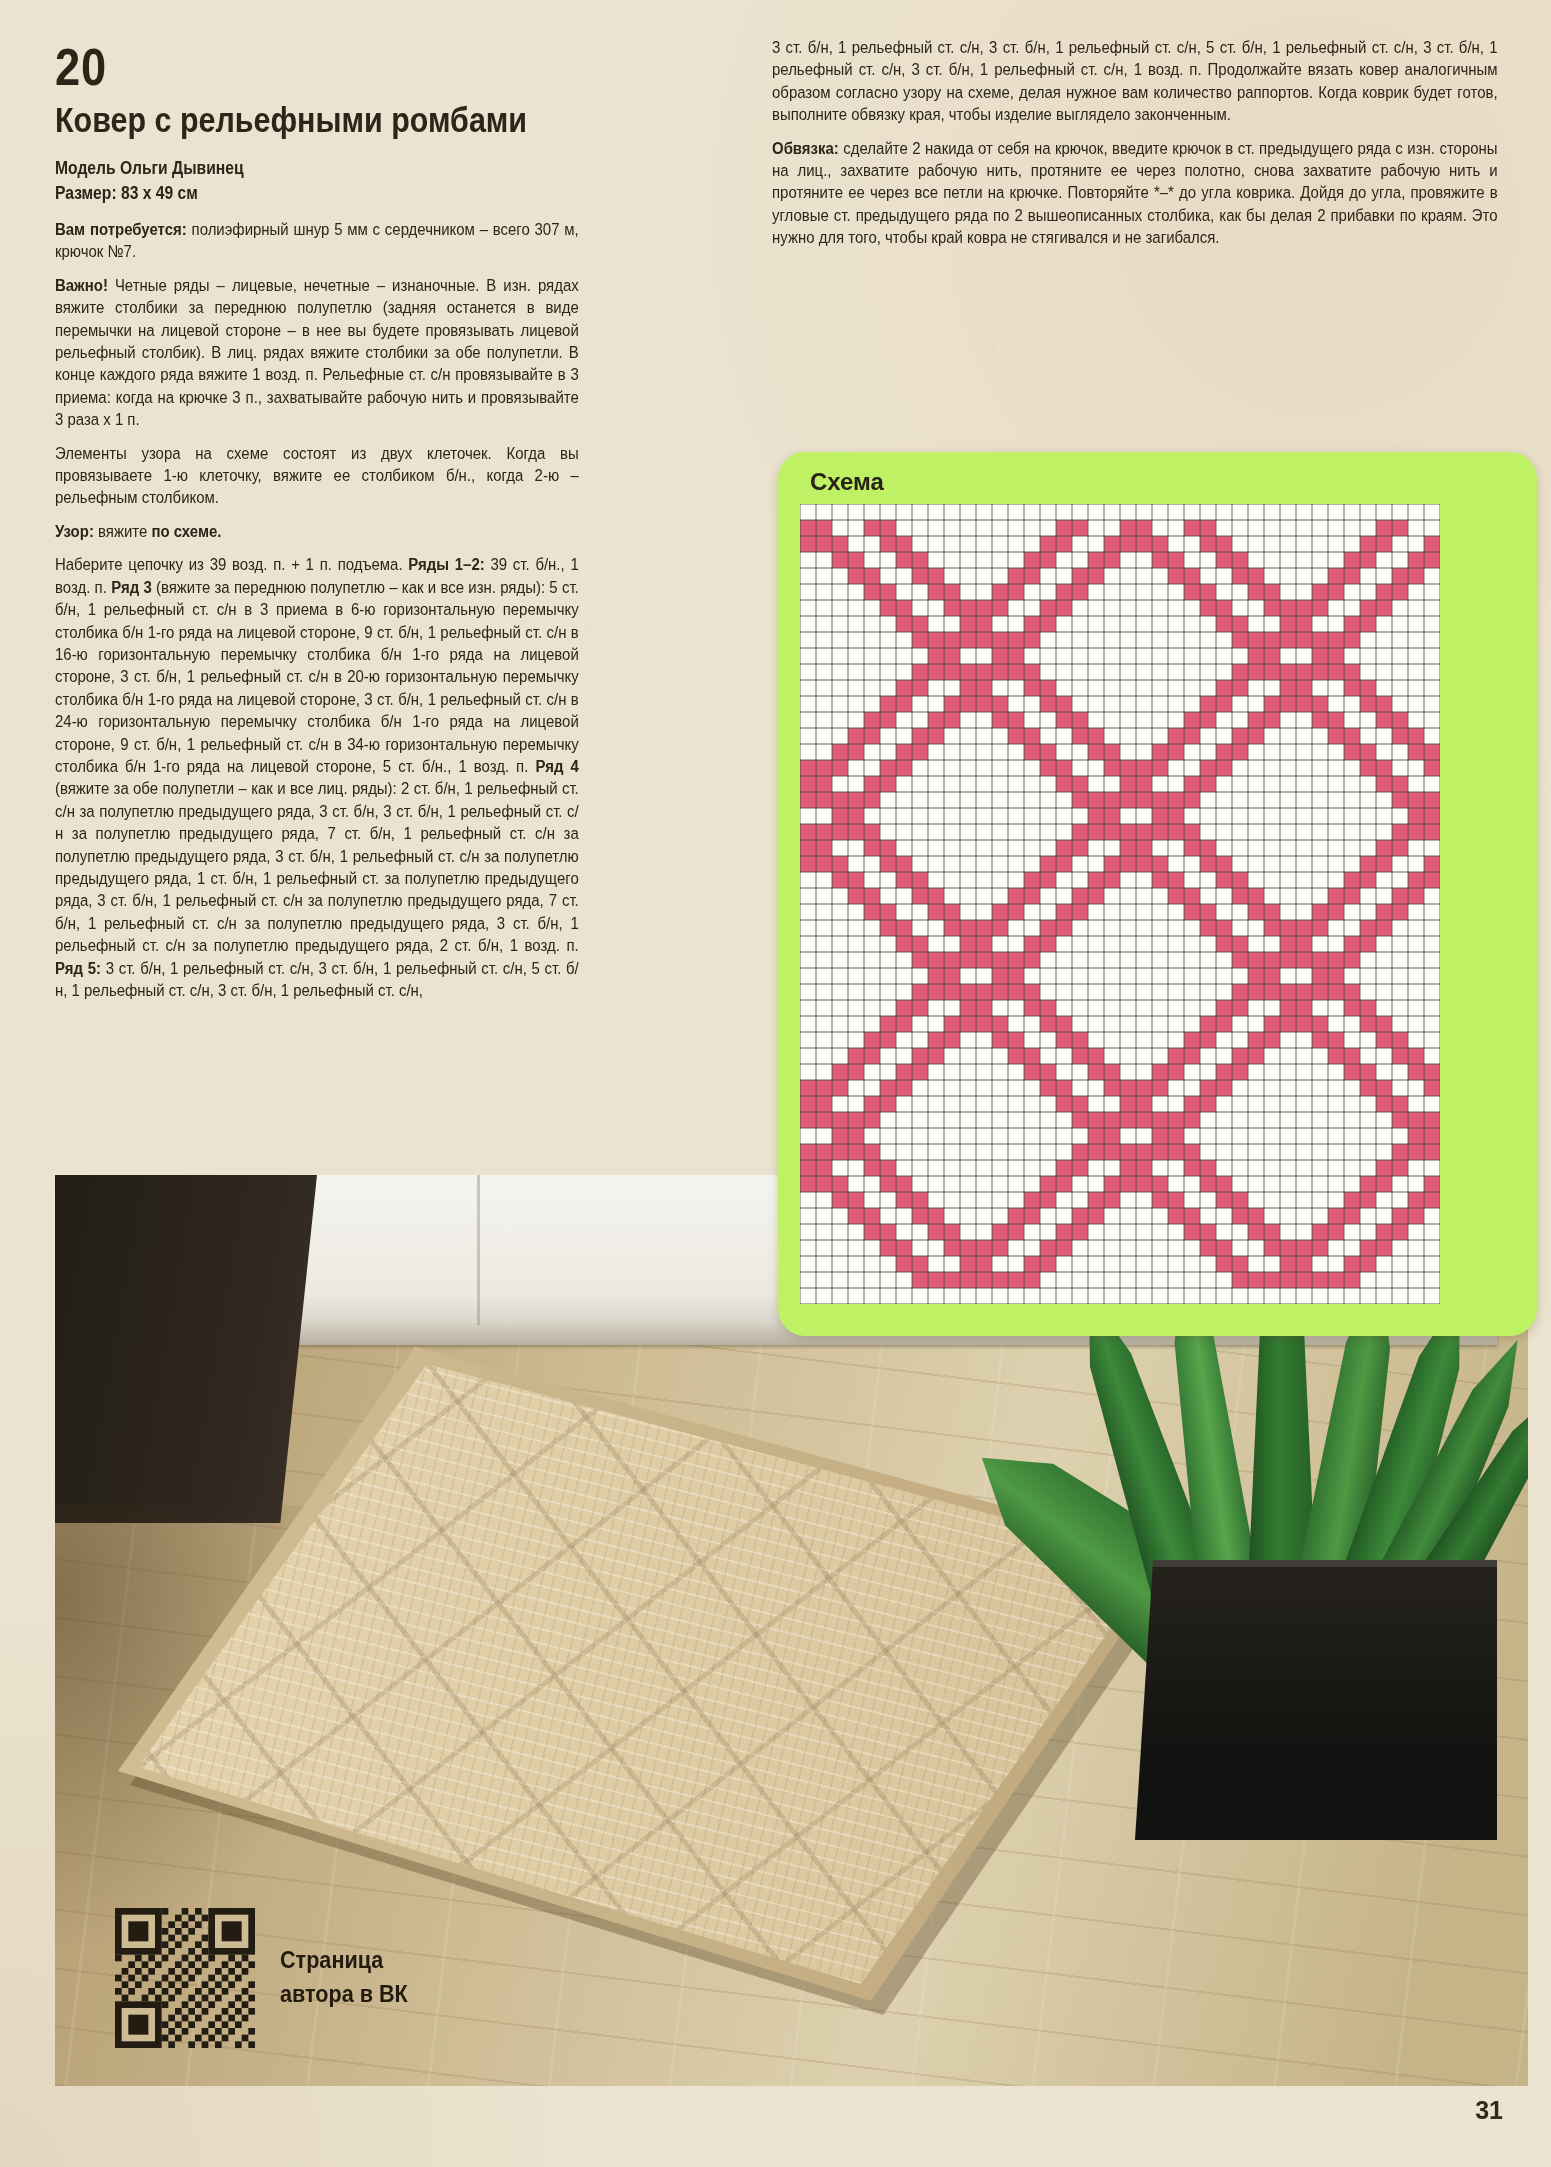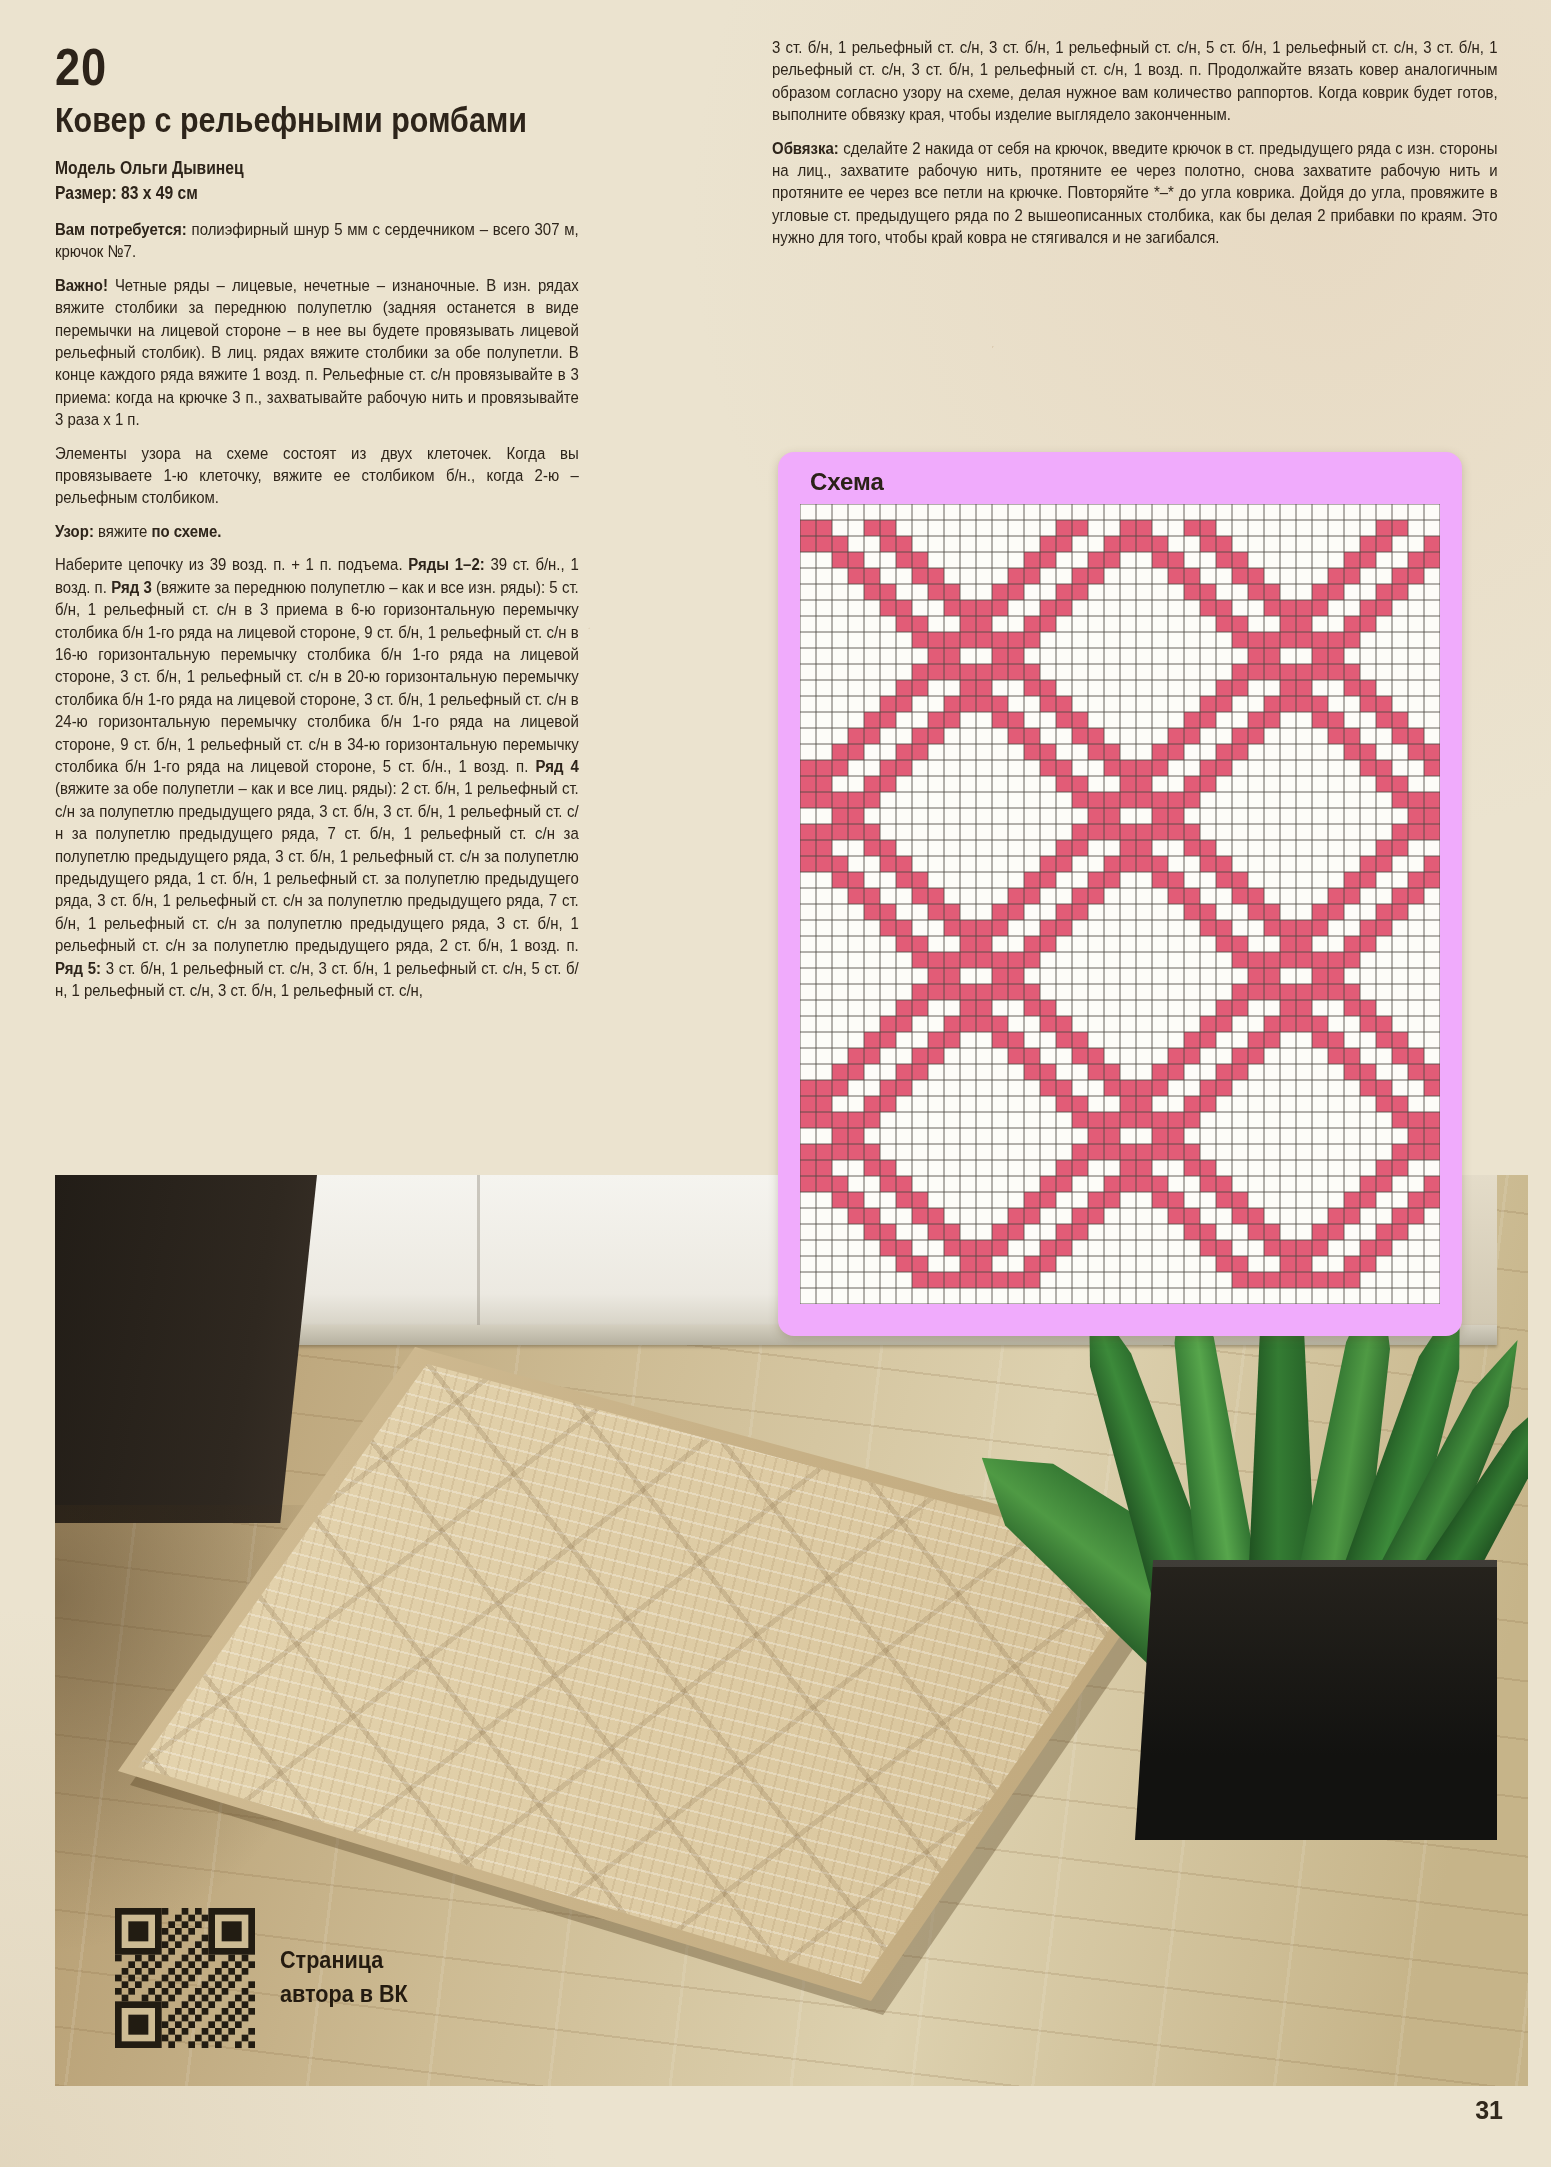--- a/index.html
+++ b/index.html
@@ -20,22 +20,22 @@
        transform:scaleX(.87);transform-origin:0 0;}
   .left-col{left:55px;top:40px;width:602px;}
   .right-col{left:772px;top:36px;width:834px;}
   .num{font-size:52px;font-weight:700;line-height:54px;letter-spacing:1px;}
   .title{font-size:35px;font-weight:700;line-height:40px;margin:6px 0 16px;}
   .model,.size{font-weight:700;font-size:18px;line-height:25px;}
   .size{margin-bottom:12px;}
   .col p{margin:0 0 11px;text-align:justify;}
   .b{font-weight:700;}
   
-  .chart-card{position:absolute;left:778px;top:452px;width:684px;height:884px;
-      background:#f0abfc;border-radius:16px;box-shadow:0 3px 10px rgba(90,70,40,.25);}
+  .chart-card{position:absolute;left:778px;top:452px;width:759px;height:884px;
+      background:#bef264;border-radius:27px;box-shadow:0 3px 10px rgba(90,70,40,.25);}
   .chart-title{font-weight:700;font-size:24px;color:#2b2218;margin:16px 0 8px 32px;}
   .chart-grid-wrap{margin-left:22px;}
   
   .photo{position:absolute;left:55px;top:1175px;width:1442px;height:911px;overflow:hidden;
      background:
        repeating-linear-gradient(97deg, rgba(255,255,255,.10) 0 3px, transparent 3px 120px),
        repeating-linear-gradient(7deg, rgba(124,94,55,.16) 0 2px, transparent 2px 58px),
        linear-gradient(105deg,#b0966a,#cdbb93 35%,#ddd1af 62%,#c6b489 92%); padding-left: 31px;}
   .wall-strip{position:absolute;left:1150px;top:0;width:292px;height:170px;
      background:linear-gradient(#e4dcc9,#cfc6b0);}

